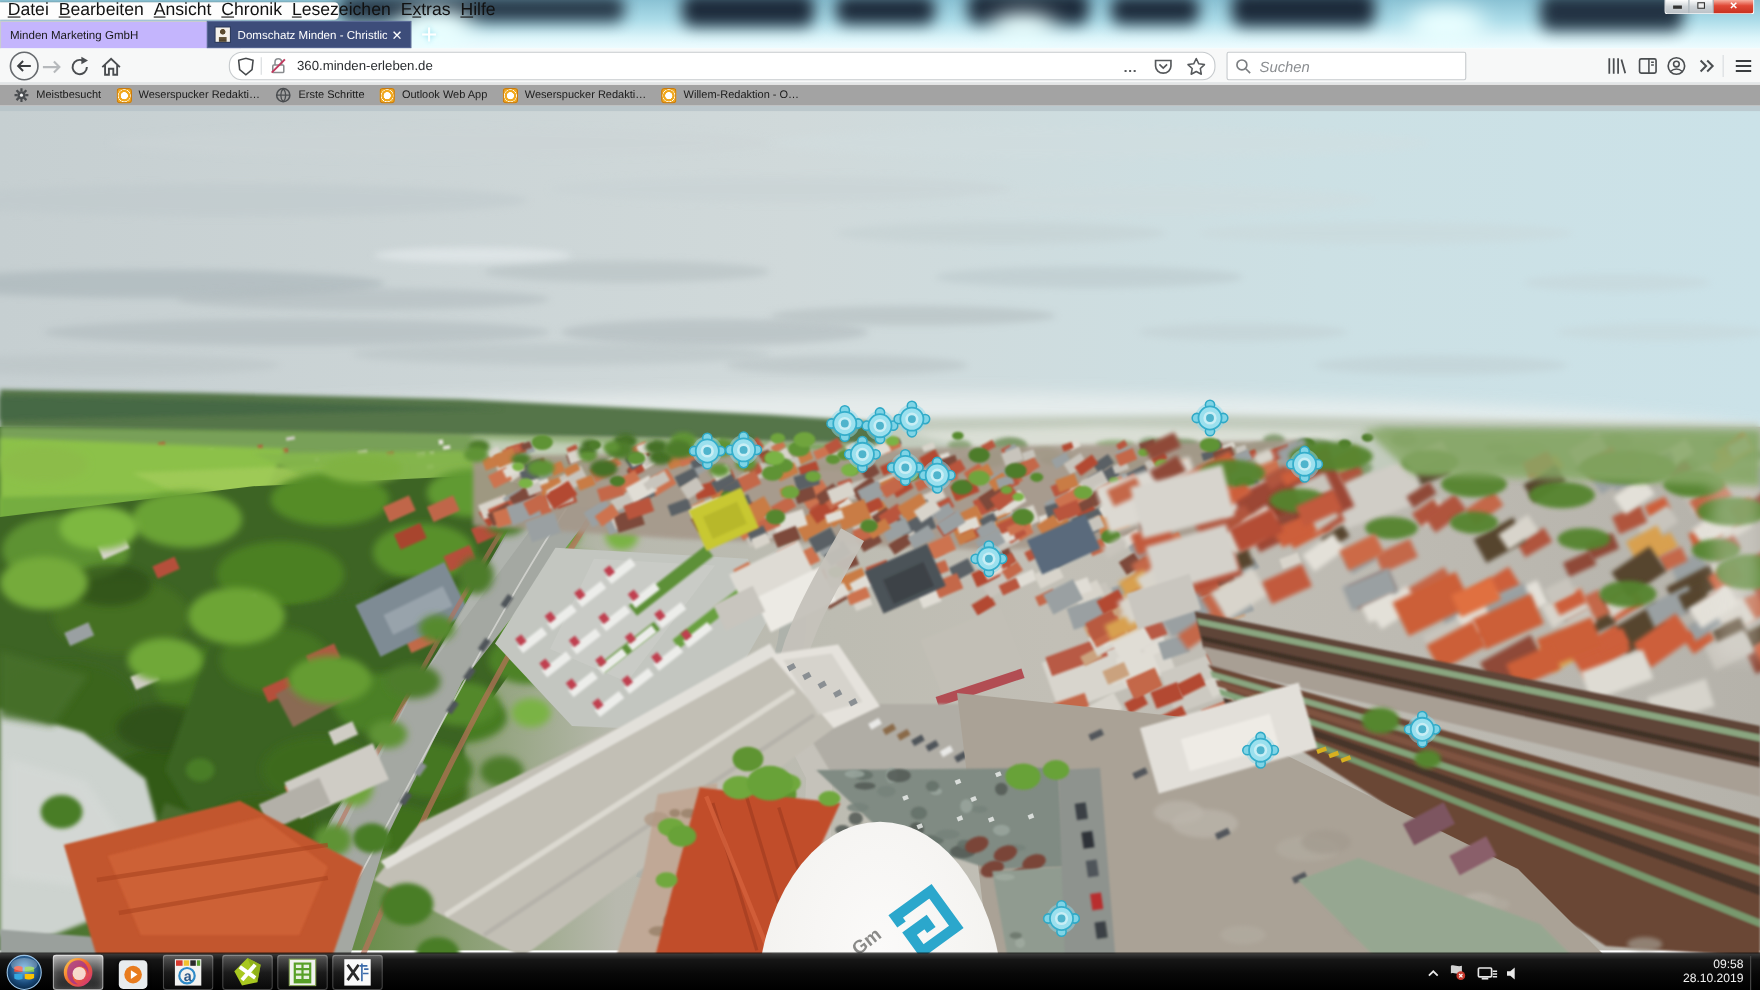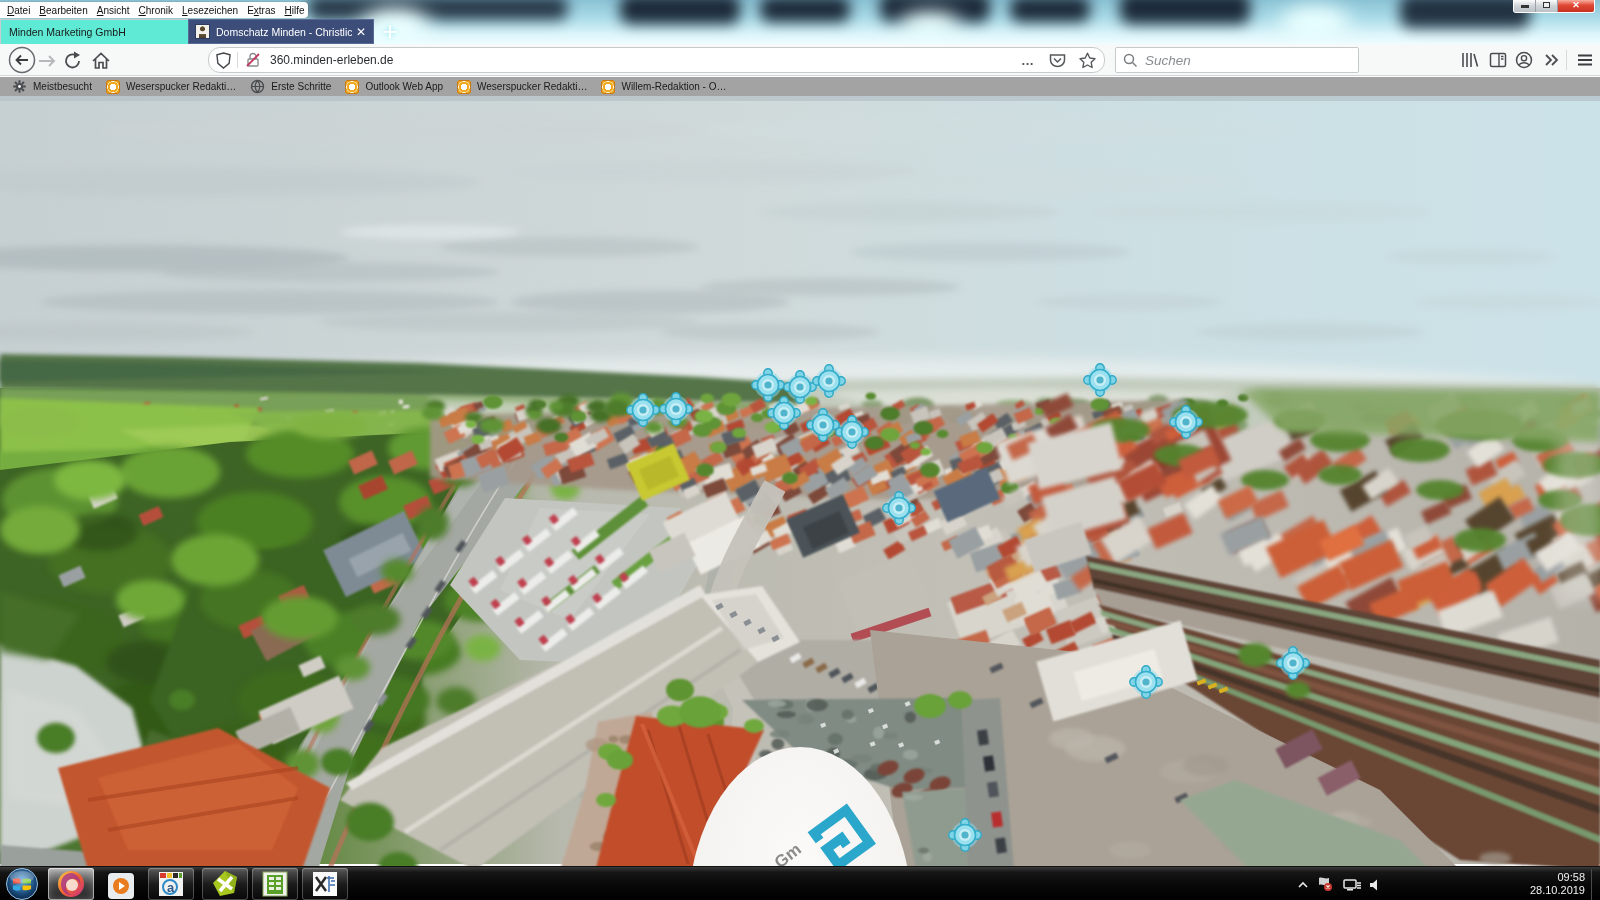--- a/index.html
+++ b/index.html
@@ -1,34 +1,34 @@
 <!DOCTYPE html>
 <html><head><meta charset="utf-8"><style>
 *{margin:0;padding:0;box-sizing:border-box}
 body{width:1600px;height:900px;overflow:hidden;position:relative;font-family:"Liberation Sans",sans-serif;background:#fff}
 #persona{position:absolute;left:0;top:0;width:1600px;height:44px;background:linear-gradient(180deg,#8ac2d4 0%,#aadbe8 40%,#dcf5fa 78%,#eefcff 100%);overflow:hidden}
 .pb{position:absolute;background:#1c2a3a;border-radius:10px;filter:blur(7px)}
 .pg{position:absolute;background:#eaffff;border-radius:50%;filter:blur(10px)}
-#menubar{position:absolute;left:0;top:2px;width:308px;height:16px;background:#fdfdfd;border-radius:0 4px 4px 0;display:flex;align-items:center;padding-left:7px;gap:9px;font-size:10px;color:#111;box-shadow:0 0 2px rgba(0,0,0,.35)}
+#menubar{position:absolute;left:0;top:2px;width:308px;height:16px;background:#fdfdfd;border-radius:0 4px 4px 0;display:flex;align-items:center;padding-left:7px;gap:9px;font-size:16px;color:#111;box-shadow:0 0 2px rgba(0,0,0,.35)}
 #winbtns{position:absolute;left:1513px;top:0;height:13px;display:flex;background:rgba(255,255,255,.65);border:1px solid #fff;border-top:none;border-radius:0 0 3px 3px;overflow:hidden}
 .wb{width:22px;height:13px;background:linear-gradient(180deg,#fdfdfd,#cfd4d8 45%,#b8bec4);display:flex;align-items:flex-start;justify-content:center;border-right:1px solid #9aa0a6}
 .wbc{width:36px;background:linear-gradient(180deg,#f8b0a0,#e04836 40%,#c42e1c);border-right:none}
-#tab1{position:absolute;left:0;top:19px;width:219px;height:25px;background:#5eead4;border:1px solid #c8ccd0;border-bottom:none;display:flex;align-items:center;padding:0 8px;font-size:10.5px;color:#1a1a1a}
+#tab1{position:absolute;left:0;top:19px;width:219px;height:25px;background:#c4b5fd;border:1px solid #c8ccd0;border-bottom:none;display:flex;align-items:center;padding:0 8px;font-size:10.5px;color:#1a1a1a}
 #tab2{position:absolute;left:188px;top:19px;width:186px;height:25px;background:#3d4d7a;display:flex;align-items:center;padding:0 8px;font-size:10.5px;box-shadow:inset 0 0 0 1px #5a6a96}
 #tab1 .tt,#tab2 .tt{flex:1;white-space:nowrap;overflow:hidden}
 .tx{font-size:12px;color:#555;margin-left:4px}
 .fav{width:13px;height:13px;background:#f4f1ea;margin-right:7px;flex:none;box-shadow:0 0 0 1px #2e3c5e;background-image:radial-gradient(circle at 50% 30%,#5a4a2e 2.2px,transparent 2.8px),linear-gradient(180deg,transparent 45%,#6a5a3e 45%,#4a3e2a 100%);background-size:100% 100%,7px 8px;background-position:center top,center bottom;background-repeat:no-repeat}
 #newtab{position:absolute;left:377px;top:19px;width:26px;height:25px;color:#fff;font-size:26px;text-align:center;line-height:24px;font-weight:300;text-shadow:0 0 5px #8adcee}
 #navbar{position:absolute;left:0;top:44px;width:1600px;height:32px;background:#f7f8f8;border-bottom:1px solid #d4d7da}
 #backb{position:absolute;left:7px;top:1px}
 .nbi{position:absolute;top:6px}
 #urlbar{position:absolute;left:208px;top:3px;width:897px;height:26px;background:#fff;border:1px solid #c6cacd;border-radius:12px;display:flex;align-items:center;font-size:12px}
 .vsep{width:1px;height:16px;background:#d8dbde}
 #urltxt{color:#2a2d30;margin-left:2px}
-#searchbar{position:absolute;left:1115px;top:3px;width:244px;height:26px;background:#fff;border:1px solid #c6cacd;border-radius:2px;display:flex;align-items:center}
+#searchbar{position:absolute;left:1115px;top:3px;width:218px;height:26px;background:#fff;border:1px solid #c6cacd;border-radius:2px;display:flex;align-items:center}
 #bmbar{position:absolute;left:0;top:77px;width:1600px;height:19px;background:#a3a3a3;display:flex;align-items:center;padding-left:12px;gap:14px;font-size:10px;color:#1a1a1a}
 .bm{display:flex;align-items:center;gap:6px;white-space:nowrap}
 .oic{width:14px;height:14px;border-radius:3px;background:#f0a81e;box-shadow:inset 0 0 0 1px #c87a10;background-image:radial-gradient(circle at 50% 50%,#fff 3px,#f0a81e 3.5px,#f0a81e 5px,#fff 5.5px,transparent 6px)}
 #taskbar{position:absolute;left:0;top:866px;width:1600px;height:34px;background:linear-gradient(180deg,#3a3a3a 0%,#161616 16%,#080808 55%,#000 100%);border-top:1px solid #111}
 #orb{position:absolute;left:5px;top:0}
 .tbtn{position:absolute;top:1px;width:46px;height:32px;border-radius:3px;background:linear-gradient(180deg,rgba(160,160,160,.45),rgba(70,70,70,.3) 50%,rgba(20,20,20,.4));box-shadow:inset 0 0 0 1px rgba(255,255,255,.25);display:flex;align-items:center;justify-content:center}
 .tbtn.sel{background:linear-gradient(180deg,rgba(220,220,220,.75),rgba(130,130,130,.5) 50%,rgba(60,60,60,.5));box-shadow:inset 0 0 0 1px rgba(255,255,255,.5),inset 0 0 8px rgba(255,255,255,.35)}
 #clock{position:absolute;left:1505px;top:4px;width:80px;color:#f2f2f2;font-size:11px;line-height:13px;text-align:right}
 </style></head>
 <body>

